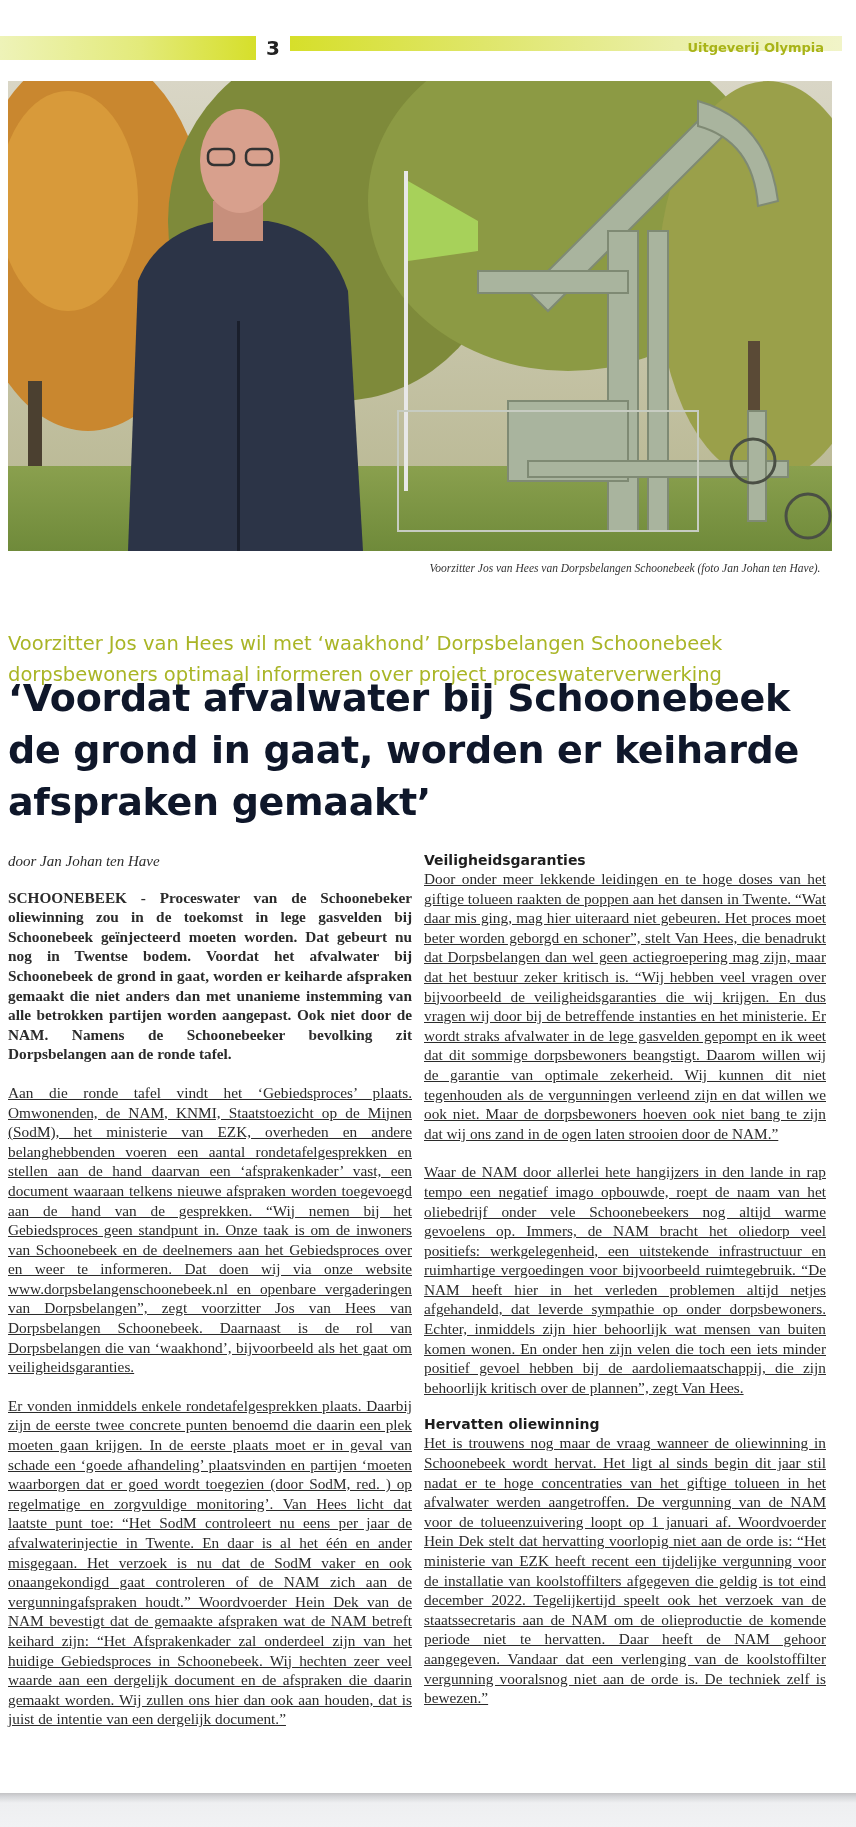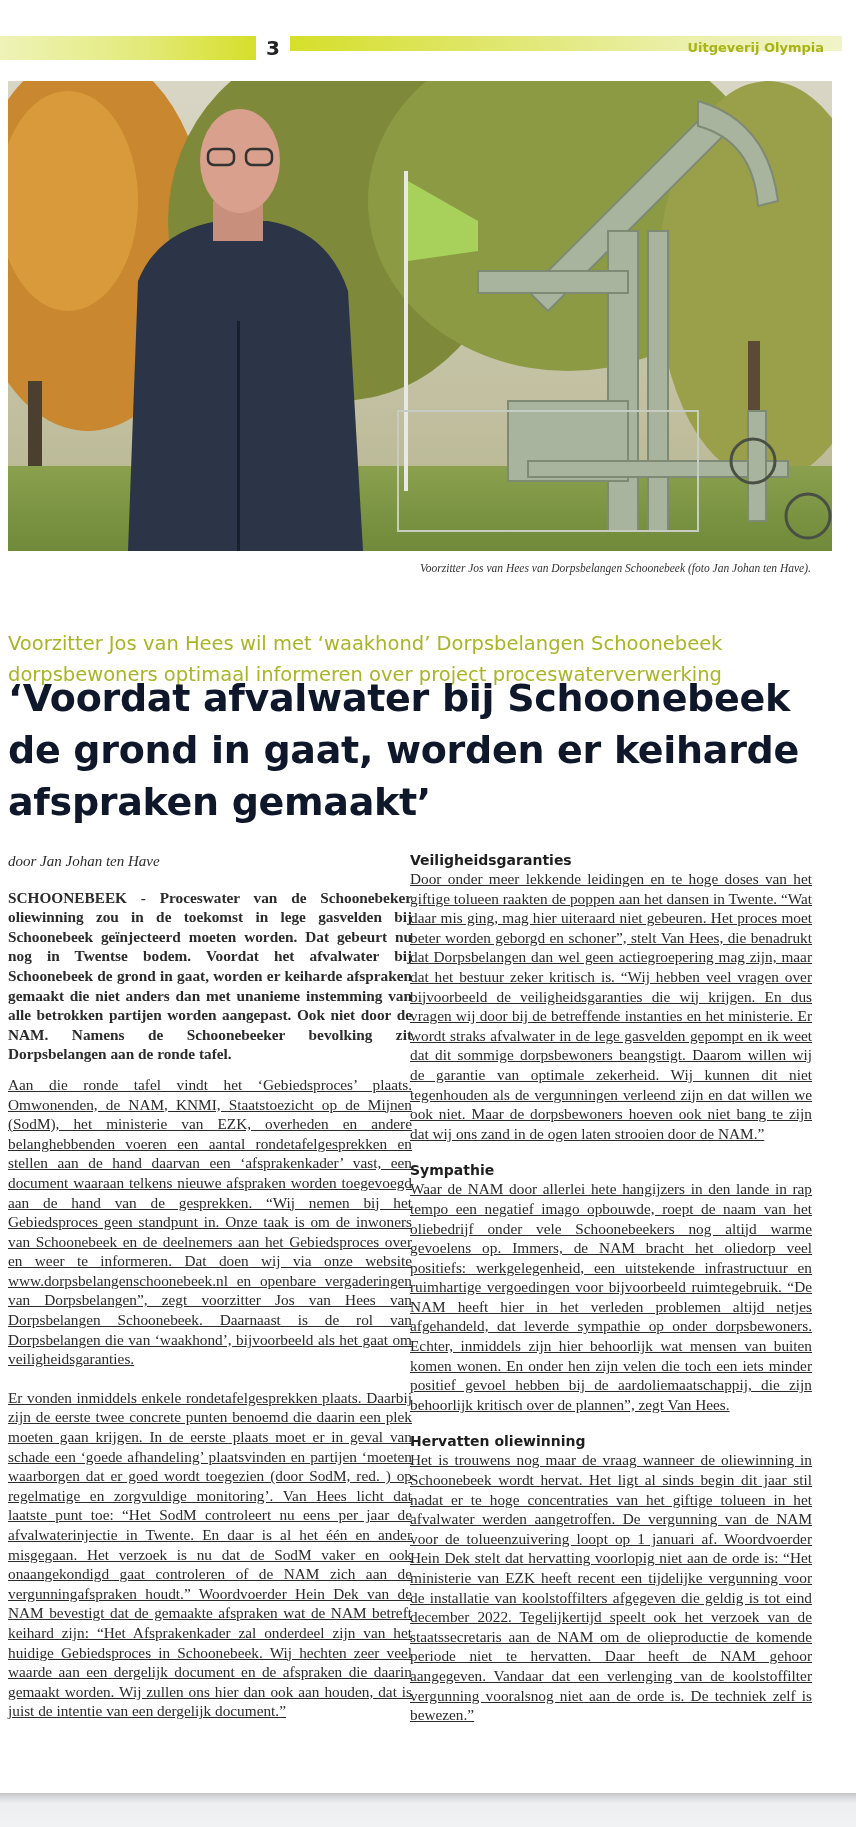--- a/index.html
+++ b/index.html
@@ -16,35 +16,35 @@
     text-align: center; font-family: "DejaVu Sans", sans-serif; font-weight: bold;
     font-size: 20px; line-height: 28px; color: #222; background: #fff; border-radius: 6px; }
   .publisher { position: absolute; right: 18px; top: 0; height: 24px; line-height: 24px;
     font-family: "DejaVu Sans", sans-serif; font-weight: bold; font-size: 13px; color: #a8b317; }
 
   
   .photo { position: absolute; left: 8px; top: 81px; width: 824px; height: 470px; overflow: hidden;
     background: linear-gradient(180deg, #c9c2a4 0%, #a3a06a 40%, #7d8a4a 75%, #6e7f3e 100%); }
   .photo svg { width: 100%; height: 100%; display: block; }
 
-  .caption { position: absolute; left: 420px; top: 562px; width: 410px; text-align: left;
+  .caption { position: absolute; left: 420px; top: 562px; width: 410px; text-align: center;
     font-style: italic; font-size: 11.5px; color: #333; }
 
   .subhead { position: absolute; left: 8px; top: 596px; width: 830px;
     font-family: "DejaVu Sans", sans-serif; font-size: 19.5px; line-height: 31px; color: #a9b526; margin-top: 32px; }
 
   .headline { position: absolute; left: 8px; top: 672px; width: 840px;
     font-family: "DejaVu Sans", sans-serif; font-weight: bold; font-size: 38px; line-height: 52px;
     color: #0f172a; letter-spacing: -0.3px; }
 
   .col { position: absolute; top: 852px; font-size: 15.3px; line-height: 19.6px; text-align: justify; color: #2b2b2b; }
   .col-left { left: 8px; width: 404px; }
-  .col-right { left: 410px; width: 402px; }
+  .col-right { left: 424px; width: 402px; }
   .byline { font-style: italic; font-size: 15px; margin-bottom: 16px; }
-  .lead { font-weight: bold; margin-bottom: 11px; }
+  .lead { font-weight: bold; margin-bottom: 19px; }
   .para { margin-bottom: 19px; text-decoration: underline; }
   .sect-head { font-family: "DejaVu Sans", sans-serif; font-weight: bold; font-size: 14px; line-height: 17px; color: #1e1e1e; }
 
   .bottom-shadow { position: absolute; left: 0; top: 1793px; width: 856px; height: 34px;
     background: linear-gradient(180deg, #c3c3c5 0px, #d7d8db 4px, #eeeff1 10px, #f1f2f4 100%); }
 </style>
 </head>
 <body>
 
 <div class="topband">
@@ -117,19 +117,18 @@
 <div class="col col-left">
   <p class="byline">door Jan Johan ten Have</p>
   <p class="lead">SCHOONEBEEK - Proceswater van de Schoonebeker oliewinning zou in de toekomst in lege gasvelden bij Schoonebeek geïnjecteerd moeten worden. Dat gebeurt nu nog in Twentse bodem. Voordat het afvalwater bij Schoonebeek de grond in gaat, worden er keiharde afspraken gemaakt die niet anders dan met unanieme instemming van alle betrokken partijen worden aangepast. Ook niet door de NAM. Namens de Schoonebeeker bevolking zit Dorpsbelangen aan de ronde tafel.</p>
   <p class="para">Aan die ronde tafel vindt het ‘Gebiedsproces’ plaats. Omwonenden, de NAM, KNMI, Staatstoezicht op de Mijnen (SodM), het ministerie van EZK, overheden en andere belanghebbenden voeren een aantal rondetafelgesprekken en stellen aan de hand daarvan een ‘afsprakenkader’ vast, een document waaraan telkens nieuwe afspraken worden toegevoegd aan de hand van de gesprekken. “Wij nemen bij het Gebiedsproces geen standpunt in. Onze taak is om de inwoners van Schoonebeek en de deelnemers aan het Gebiedsproces over en weer te informeren. Dat doen wij via onze website www.dorpsbelangenschoonebeek.nl en openbare vergaderingen van Dorpsbelangen”, zegt voorzitter Jos van Hees van Dorpsbelangen Schoonebeek. Daarnaast is de rol van Dorpsbelangen die van ‘waakhond’, bijvoorbeeld als het gaat om veiligheidsgaranties.</p>
   <p class="para">Er vonden inmiddels enkele rondetafelgesprekken plaats. Daarbij zijn de eerste twee concrete punten benoemd die daarin een plek moeten gaan krijgen. In de eerste plaats moet er in geval van schade een ‘goede afhandeling’ plaatsvinden en partijen ‘moeten waarborgen dat er goed wordt toegezien (door SodM, red. ) op regelmatige en zorgvuldige monitoring’. Van Hees licht dat laatste punt toe: “Het SodM controleert nu eens per jaar de afvalwaterinjectie in Twente. En daar is al het één en ander misgegaan. Het verzoek is nu dat de SodM vaker en ook onaangekondigd gaat controleren of de NAM zich aan de vergunningafspraken houdt.” Woordvoerder Hein Dek van de NAM bevestigt dat de gemaakte afspraken wat de NAM betreft keihard zijn: “Het Afsprakenkader zal onderdeel zijn van het huidige Gebiedsproces in Schoonebeek. Wij hechten zeer veel waarde aan een dergelijk document en de afspraken die daarin gemaakt worden. Wij zullen ons hier dan ook aan houden, dat is juist de intentie van een dergelijk document.”</p>
 </div>
 
 <div class="col col-right">
   <h2 class="sect-head">Veiligheidsgaranties</h2>
   <p class="para">Door onder meer lekkende leidingen en te hoge doses van het giftige tolueen raakten de poppen aan het dansen in Twente. “Wat daar mis ging, mag hier uiteraard niet gebeuren. Het proces moet beter worden geborgd en schoner”, stelt Van Hees, die benadrukt dat Dorpsbelangen dan wel geen actiegroepering mag zijn, maar dat het bestuur zeker kritisch is. “Wij hebben veel vragen over bijvoorbeeld de veiligheidsgaranties die wij krijgen. En dus vragen wij door bij de betreffende instanties en het ministerie. Er wordt straks afvalwater in de lege gasvelden gepompt en ik weet dat dit sommige dorpsbewoners beangstigt. Daarom willen wij de garantie van optimale zekerheid. Wij kunnen dit niet tegenhouden als de vergunningen verleend zijn en dat willen we ook niet. Maar de dorpsbewoners hoeven ook niet bang te zijn dat wij ons zand in de ogen laten strooien door de NAM.”</p>
-  <h2 class="sect-head">Sympathie</h2>
   <p class="para">Waar de NAM door allerlei hete hangijzers in den lande in rap tempo een negatief imago opbouwde, roept de naam van het oliebedrijf onder vele Schoonebeekers nog altijd warme gevoelens op. Immers, de NAM bracht het oliedorp veel positiefs: werkgelegenheid, een  uitstekende infrastructuur en ruimhartige vergoedingen voor bijvoorbeeld ruimtegebruik. “De NAM heeft hier in het verleden problemen altijd netjes afgehandeld, dat leverde sympathie op onder dorpsbewoners. Echter, inmiddels zijn hier behoorlijk wat mensen van buiten komen wonen. En onder hen zijn velen die toch een iets minder positief gevoel hebben bij de aardoliemaatschappij, die zijn behoorlijk kritisch over de plannen”, zegt Van Hees.</p>
   <h2 class="sect-head">Hervatten oliewinning</h2>
   <p class="para">Het is trouwens nog maar de vraag wanneer de oliewinning in Schoonebeek wordt hervat. Het ligt al sinds begin dit jaar stil nadat er te hoge concentraties van het giftige tolueen in het afvalwater werden aangetroffen. De vergunning van de NAM voor de tolueenzuivering loopt op 1 januari af. Woordvoerder Hein Dek stelt dat hervatting voorlopig niet aan de orde is: “Het ministerie van EZK heeft recent een tijdelijke vergunning voor de installatie van koolstoffilters afgegeven die geldig is tot eind december 2022. Tegelijkertijd speelt ook het verzoek van de staatssecretaris aan de NAM om de olieproductie de komende periode niet te hervatten. Daar heeft de NAM gehoor aangegeven. Vandaar dat een verlenging van de koolstoffilter vergunning vooralsnog niet aan de orde is. De techniek zelf is bewezen.”</p>
 </div>
 
 <div class="bottom-shadow"></div>
 
 </body></html>

